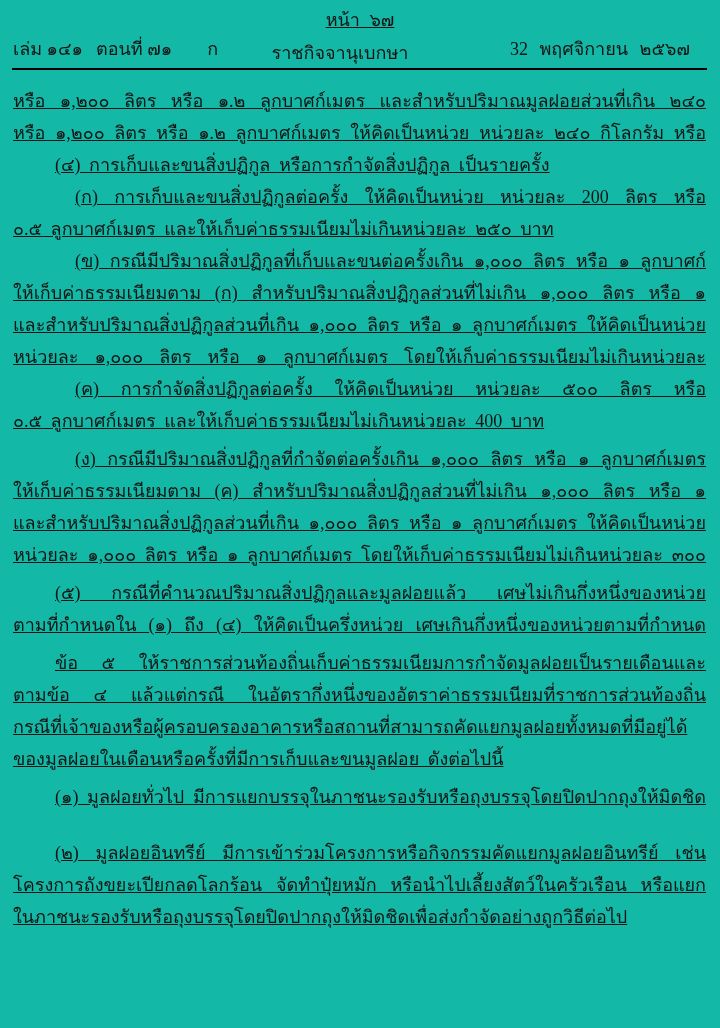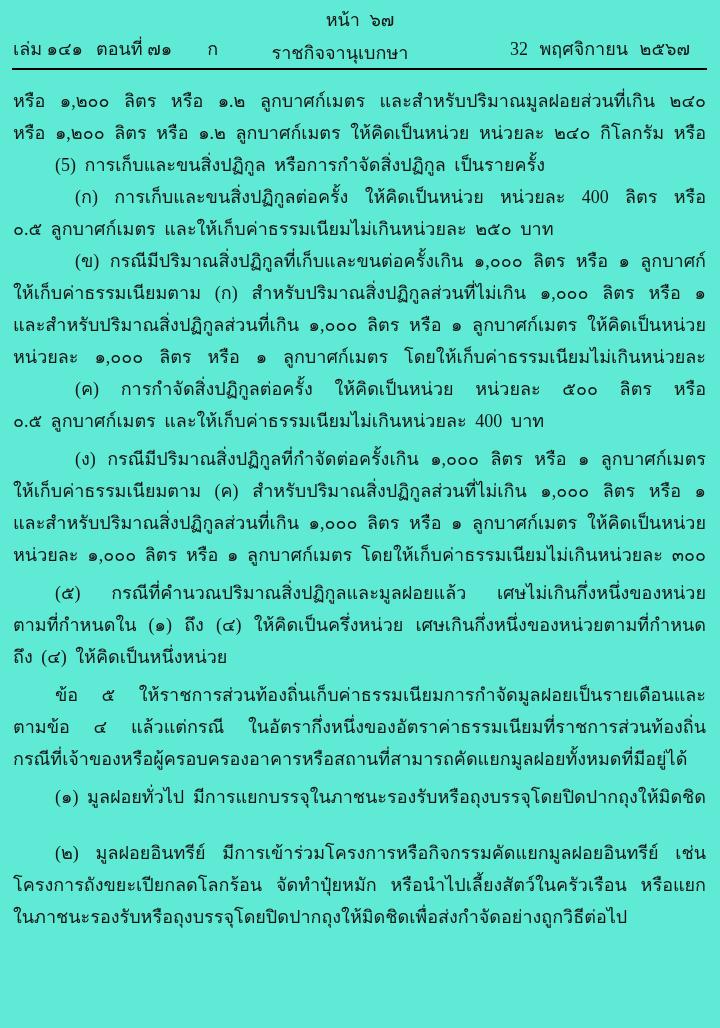--- a/index.html
+++ b/index.html
@@ -74,55 +74,55 @@
   .line.last {
     text-align-last: left;
   }
   .line.gap {
     margin-top: 6px;
   }
 </style>
 </head>
 <body>
 
-<div class="page" style="background: #5eead4; color: rgb(20, 20, 20);">
+<div class="page" style="background: #14b8a6; color: rgb(20, 20, 20); text-decoration: underline;">
   <div class="page-num">หน้า ๖๗</div>
 
   <div class="header-row">
     <div class="header-left">
       <span>เล่ม ๑๔๑</span>
       <span>ตอนที่ ๗๑</span>
       <span class="section">ก</span>
     </div>
     <div class="header-center">ราชกิจจานุเบกษา</div>
     <div class="header-right">32 พฤศจิกายน ๒๕๖๗</div>
   </div>
 
   <hr class="rule" style="border-top-color: rgb(0, 0, 0);">
 
   <div class="doc-body">
       <div class="line">หรือ ๑,๒๐๐ ลิตร หรือ ๑.๒ ลูกบาศก์เมตร และสำหรับปริมาณมูลฝอยส่วนที่เกิน ๒๔๐ กิโลกรัม</div>
       <div class="line">หรือ ๑,๒๐๐ ลิตร หรือ ๑.๒ ลูกบาศก์เมตร ให้คิดเป็นหน่วย หน่วยละ ๒๔๐ กิโลกรัม หรือ</div>
-      <div class="line last" style="text-indent: 42px;">(5) การเก็บและขนสิ่งปฏิกูล หรือการกำจัดสิ่งปฏิกูล เป็นรายครั้ง</div>
-      <div class="line" style="text-indent: 62px;">(ก) การเก็บและขนสิ่งปฏิกูลต่อครั้ง ให้คิดเป็นหน่วย หน่วยละ 400 ลิตร หรือ</div>
+      <div class="line last" style="text-indent: 42px;">(๔) การเก็บและขนสิ่งปฏิกูล หรือการกำจัดสิ่งปฏิกูล เป็นรายครั้ง</div>
+      <div class="line" style="text-indent: 62px;">(ก) การเก็บและขนสิ่งปฏิกูลต่อครั้ง ให้คิดเป็นหน่วย หน่วยละ 200 ลิตร หรือ</div>
       <div class="line last">๐.๕ ลูกบาศก์เมตร และให้เก็บค่าธรรมเนียมไม่เกินหน่วยละ ๒๕๐ บาท</div>
       <div class="line" style="text-indent: 62px;">(ข) กรณีมีปริมาณสิ่งปฏิกูลที่เก็บและขนต่อครั้งเกิน ๑,๐๐๐ ลิตร หรือ ๑ ลูกบาศก์เมตร</div>
       <div class="line">ให้เก็บค่าธรรมเนียมตาม (ก) สำหรับปริมาณสิ่งปฏิกูลส่วนที่ไม่เกิน ๑,๐๐๐ ลิตร หรือ ๑ ลูกบาศก์เมตร</div>
       <div class="line">และสำหรับปริมาณสิ่งปฏิกูลส่วนที่เกิน ๑,๐๐๐ ลิตร หรือ ๑ ลูกบาศก์เมตร ให้คิดเป็นหน่วย</div>
       <div class="line last">หน่วยละ ๑,๐๐๐ ลิตร หรือ ๑ ลูกบาศก์เมตร โดยให้เก็บค่าธรรมเนียมไม่เกินหน่วยละ ๒๕๐ บาท</div>
       <div class="line" style="text-indent: 62px;">(ค) การกำจัดสิ่งปฏิกูลต่อครั้ง ให้คิดเป็นหน่วย หน่วยละ ๕๐๐ ลิตร หรือ</div>
       <div class="line last">๐.๕ ลูกบาศก์เมตร และให้เก็บค่าธรรมเนียมไม่เกินหน่วยละ 400 บาท</div>
       <div class="line gap" style="text-indent: 62px;">(ง) กรณีมีปริมาณสิ่งปฏิกูลที่กำจัดต่อครั้งเกิน ๑,๐๐๐ ลิตร หรือ ๑ ลูกบาศก์เมตร</div>
       <div class="line">ให้เก็บค่าธรรมเนียมตาม (ค) สำหรับปริมาณสิ่งปฏิกูลส่วนที่ไม่เกิน ๑,๐๐๐ ลิตร หรือ ๑ ลูกบาศก์เมตร</div>
       <div class="line">และสำหรับปริมาณสิ่งปฏิกูลส่วนที่เกิน ๑,๐๐๐ ลิตร หรือ ๑ ลูกบาศก์เมตร ให้คิดเป็นหน่วย</div>
       <div class="line last">หน่วยละ ๑,๐๐๐ ลิตร หรือ ๑ ลูกบาศก์เมตร โดยให้เก็บค่าธรรมเนียมไม่เกินหน่วยละ ๓๐๐ บาท</div>
       <div class="line gap" style="text-indent: 42px;">(๕) กรณีที่คำนวณปริมาณสิ่งปฏิกูลและมูลฝอยแล้ว เศษไม่เกินกึ่งหนึ่งของหน่วย</div>
       <div class="line">ตามที่กำหนดใน (๑) ถึง (๔) ให้คิดเป็นครึ่งหน่วย เศษเกินกึ่งหนึ่งของหน่วยตามที่กำหนดใน (๑)</div>
-      <div class="line last">ถึง (๔) ให้คิดเป็นหนึ่งหน่วย</div>
       <div class="line gap" style="text-indent: 42px;">ข้อ ๕ ให้ราชการส่วนท้องถิ่นเก็บค่าธรรมเนียมการกำจัดมูลฝอยเป็นรายเดือนและรายครั้ง</div>
       <div class="line">ตามข้อ ๔ แล้วแต่กรณี ในอัตรากึ่งหนึ่งของอัตราค่าธรรมเนียมที่ราชการส่วนท้องถิ่นกำหนด</div>
       <div class="line">กรณีที่เจ้าของหรือผู้ครอบครองอาคารหรือสถานที่สามารถคัดแยกมูลฝอยทั้งหมดที่มีอยู่ได้ตามประเภท</div>
+      <div class="line last">ของมูลฝอยในเดือนหรือครั้งที่มีการเก็บและขนมูลฝอย ดังต่อไปนี้</div>
       <div class="line gap" style="text-indent: 42px;">(๑) มูลฝอยทั่วไป มีการแยกบรรจุในภาชนะรองรับหรือถุงบรรจุโดยปิดปากถุงให้มิดชิด</div>
       <div class="line gap" style="text-indent: 42px; margin-top: 24px;">(๒) มูลฝอยอินทรีย์ มีการเข้าร่วมโครงการหรือกิจกรรมคัดแยกมูลฝอยอินทรีย์ เช่น</div>
       <div class="line">โครงการถังขยะเปียกลดโลกร้อน จัดทำปุ๋ยหมัก หรือนำไปเลี้ยงสัตว์ในครัวเรือน หรือแยกบรรจุ</div>
       <div class="line last">ในภาชนะรองรับหรือถุงบรรจุโดยปิดปากถุงให้มิดชิดเพื่อส่งกำจัดอย่างถูกวิธีต่อไป</div>
     </div>
 </div>
 
 </body></html>

